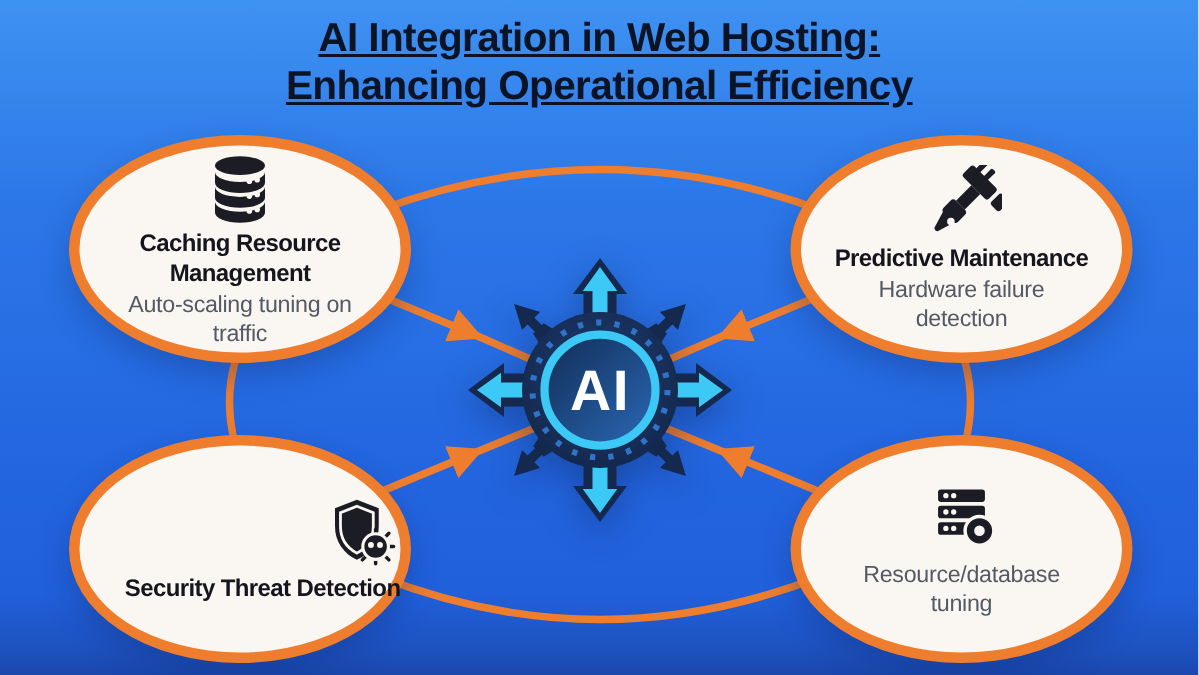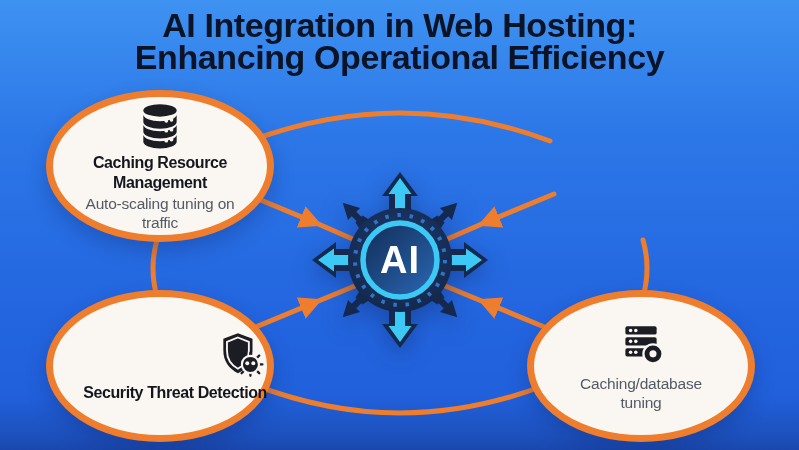--- a/index.html
+++ b/index.html
@@ -8,21 +8,21 @@
     width:799px;height:450px;
     overflow:hidden;
     font-family:"Liberation Sans", sans-serif;
     background:
       linear-gradient(180deg, #3E92F1 0%, #2C77E8 30%, #2365DF 70%, #2160DB 88%, #1D50BC 97%, #1A47AC 100%);
   }
   .title{
     position:absolute;top:9px;left:0;width:100%;
     text-align:center;z-index:5;
     color:#0A1426;font-weight:bold;
-    font-size:34px;line-height:32px;letter-spacing:-0.4px;
+    font-size:27px;line-height:32px;letter-spacing:-0.4px;text-decoration:underline;
   }
   .connectors{position:absolute;top:0;left:0;z-index:1;}
   .hub{
     position:absolute;left:305px;top:165px;width:190px;height:190px;z-index:2;
     filter:drop-shadow(0 7px 12px rgba(9,28,84,.38));
   }
   .node{
     position:absolute;z-index:3;
     width:228px;height:152px;box-sizing:border-box;
     background:#FAF7F2;
@@ -158,20 +158,36 @@
         <circle cx="30" cy="29.5" r="1.8"></circle>
           <circle cx="35" cy="28.5" r="1.8"></circle>
         <circle cx="30" cy="39" r="1.8"></circle>
           <circle cx="35" cy="38" r="1.8"></circle>
       </g>
     </svg>
     <div class="node-title">Caching Resource Management</div>
     <div class="node-sub">Auto-scaling tuning on traffic</div>
   </div>
 
+  <div class="node node-tr">
+    <svg class="node-icon" width="54" height="50" viewBox="0 0 48 48">
+      <g transform="translate(24,25) rotate(45)" fill="#1C1C24">
+        <rect x="-9.5" y="-30" width="3.6" height="8" rx="1"></rect>
+        <rect x="-2.5" y="-30" width="3.6" height="8" rx="1"></rect>
+        <rect x="-13" y="-23" width="23" height="10" rx="2"></rect>
+        <rect x="12.5" y="-23" width="8" height="10" rx="2"></rect>
+        <rect x="-4" y="-13" width="8" height="14"></rect>
+        <rect x="-6.5" y="1" width="13" height="11" rx="2.5"></rect>
+        <path d="M-5,11.5 L5,11.5 L1.5,23 A2 2 0 0 1 -1.5,23 Z"></path>
+      </g>
+      <circle cx="17.2" cy="36.2" r="2.4" fill="#FAF7F2"></circle>
+    </svg>
+    <div class="node-title">Predictive Maintenance</div>
+    <div class="node-sub">Hardware failure detection</div>
+  </div>
 
   <div class="node node-bl">
     <svg class="node-icon" width="54" height="50" viewBox="0 0 48 48">
       <path fill="#1C1C24" d="M22,3 L36,8.5 V20 C36,30 30.5,37.5 22,41.5 C13.5,37.5 8,30 8,20 V8.5 Z"></path>
       <path fill="none" stroke="#FAF7F2" stroke-width="1.8" d="M22,7.2 L32.5,11.3 V20 C32.5,27.8 28.4,33.8 22,37.2 C15.6,33.8 11.5,27.8 11.5,20 V11.3 Z"></path>
       <g stroke="#1C1C24" stroke-width="2.2" stroke-linecap="round">
         <line x1="34" y1="25.5" x2="34" y2="22"></line>
         <line x1="40" y1="27" x2="42.5" y2="24.5"></line>
         <line x1="28" y1="27" x2="25.5" y2="24.5"></line>
         <line x1="26" y1="33" x2="22.5" y2="33"></line>
@@ -198,16 +214,16 @@
         <circle cx="14" cy="10" r="1.7"></circle>
           <circle cx="19" cy="10" r="1.7"></circle>
         <circle cx="14" cy="20.5" r="1.7"></circle>
           <circle cx="19" cy="20.5" r="1.7"></circle>
         <circle cx="14" cy="31" r="1.7"></circle>
           <circle cx="19" cy="31" r="1.7"></circle>
       </g>
       <circle cx="35.5" cy="32.5" r="9.2" fill="#1C1C24" stroke="#FAF7F2" stroke-width="2.2"></circle>
       <circle cx="35.5" cy="32.5" r="3.4" fill="#FAF7F2"></circle>
     </svg>
-    <div class="node-sub">Caching/database tuning</div>
+    <div class="node-sub">Resource/database tuning</div>
   </div>
 
 </div>
 
 </body></html>

